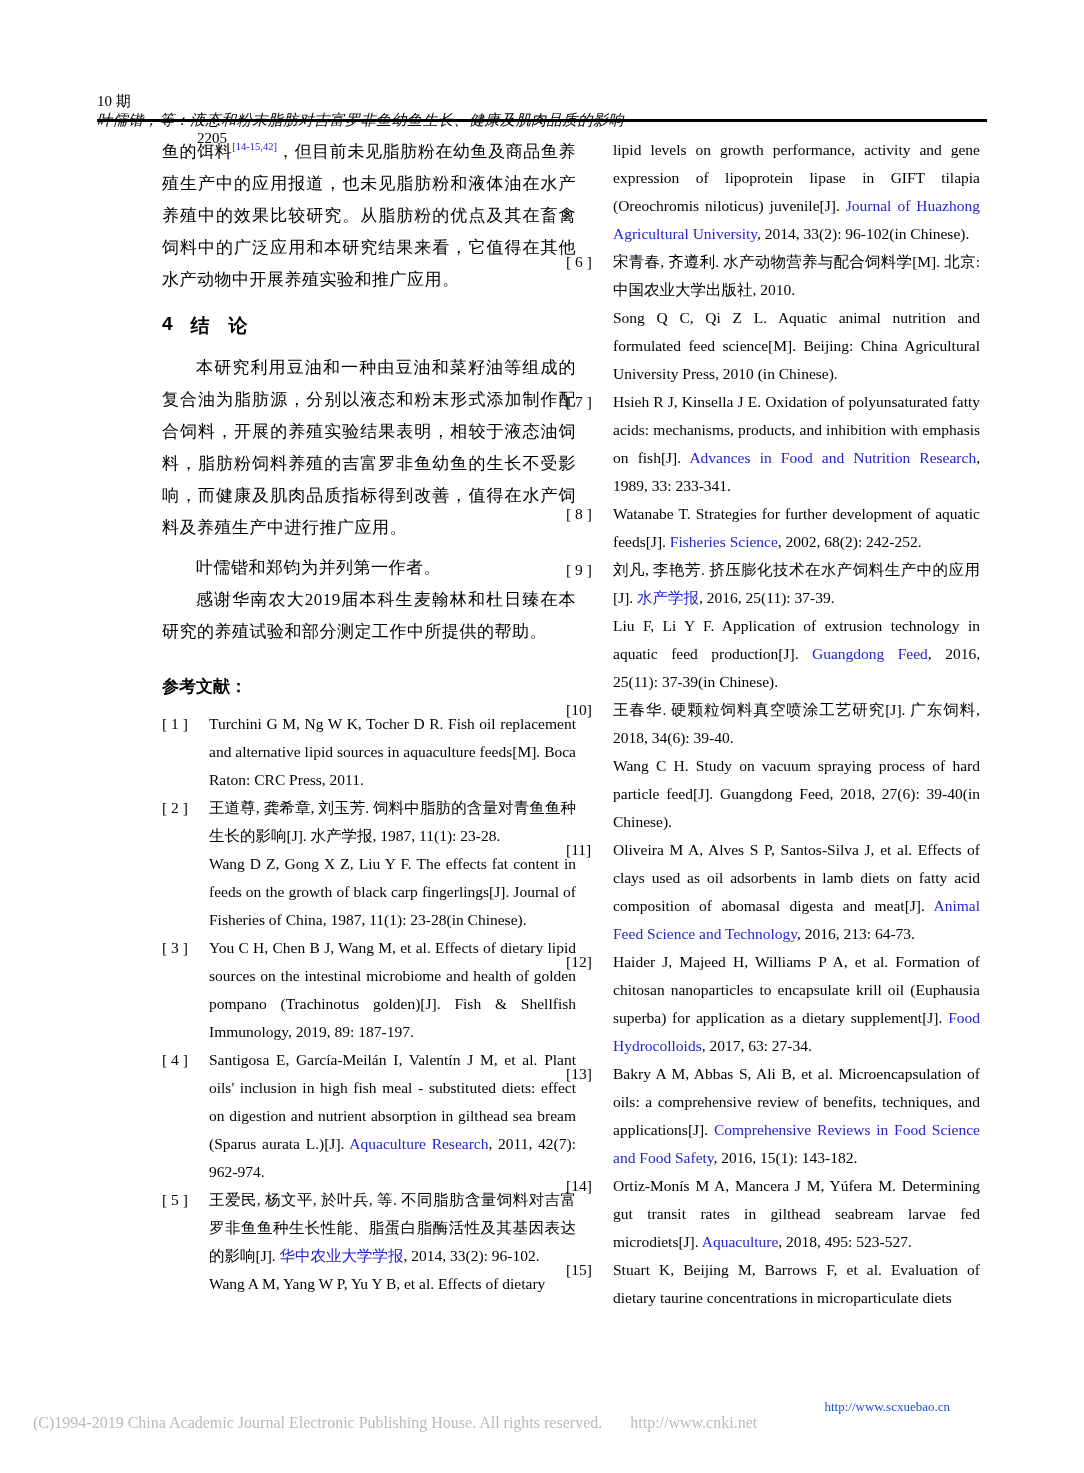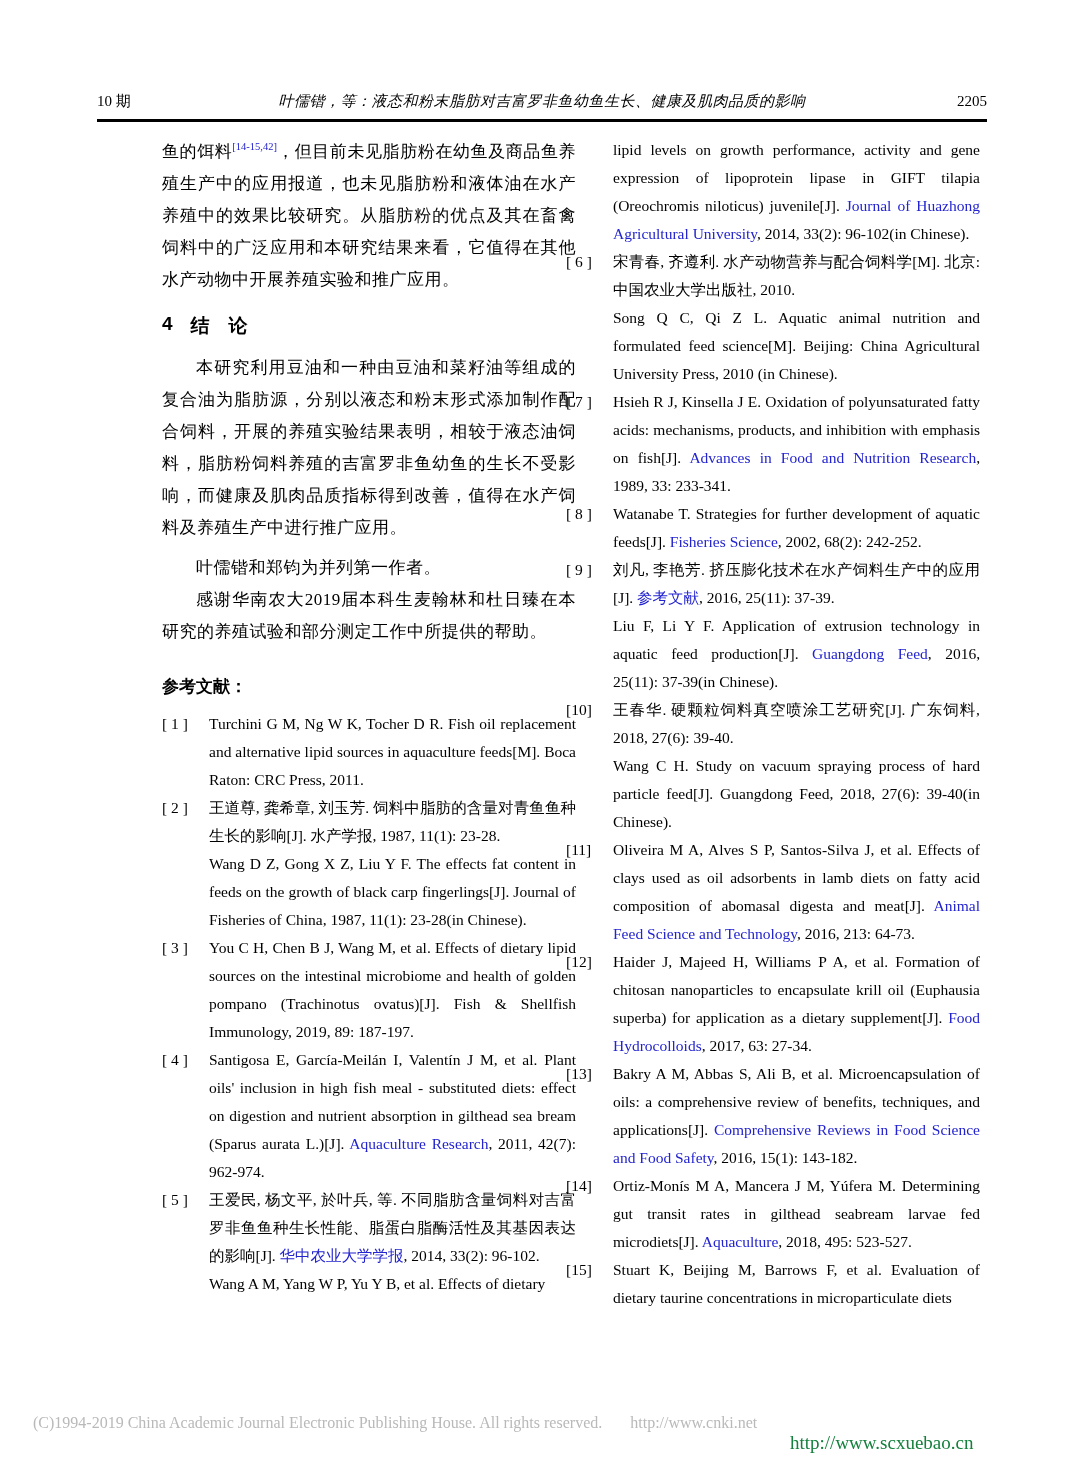--- a/index.html
+++ b/index.html
@@ -6,21 +6,21 @@
   html,body { background:#888; }
   .page {
     position:relative; width:1084px; height:1473px; margin:0 auto;
     background:#ffffff; overflow:hidden;
     font-family:"Liberation Serif","DejaVu Serif",serif;
     color:#000;
   }
   
   .header {
     position:absolute; left:97px; top:92px; width:890px;
-    display:flex; align-items:baseline; font-size:15px;
+    display:flex; align-items:baseline; font-size:15px;flex-direction:column;
   }
   .header-issue { width:130px; }
   .header-title { flex:1; text-align:center; letter-spacing:0.5px;font-style:italic; }
   .header-page { width:130px; text-align:right; }
   .header-rule {
     position:absolute; left:97px; top:119px; width:890px;
     border-top:3px solid #000;
   }
   
   .col { position:absolute; top:136px; width:414px; }
@@ -51,23 +51,22 @@
   .ref-list { font-size:15.5px; line-height:28px; }
   .ref-item { display:flex; align-items:flex-start; }
   .ref-label { flex:0 0 47px; white-space:nowrap; }
   .ref-body { flex:1; min-width:0; }
   .ref-part { text-align:justify; }
   .it { }
   .link { color:#2323cf; cursor:pointer; }
   
   .footer-scx {
     position:absolute; top:1399px; left:790px; width:160px;
-    text-align:right; font-size:19px; color:#15803d;
+    text-align:right; font-size:13px; color:#1d4ed8;
     font-family:"Liberation Serif","DejaVu Serif",serif;
-    margin-top:33px;
   }
   .footer-copy {
     position:absolute; top:1414px; left:33px; white-space:nowrap;
     font-size:16px; color:#b9b9b9;
   }
   .footer-copy .gap { display:inline-block; width:28px; }
 </style>
 </head>
 <body>
 
@@ -107,21 +106,21 @@
         <div class="ref-item">
           <span class="ref-label">[ 2 ]</span>
           <div class="ref-body">
             <div class="ref-part"><span>王道尊, 龚希章, 刘玉芳. 饲料中脂肪的含量对青鱼鱼种生长的影响[J]. 水产学报, 1987, 11(1): 23-28.</span></div>
             <div class="ref-part"><span>Wang D Z, Gong X Z, Liu Y F. The effects fat content in feeds on the growth of black carp fingerlings[J]. Journal of Fisheries of China, 1987, 11(1): 23-28(in Chinese).</span></div>
           </div>
         </div>
         <div class="ref-item">
           <span class="ref-label">[ 3 ]</span>
           <div class="ref-body">
-            <div class="ref-part"><span>You C H, Chen B J, Wang M, </span><span class="it">et al</span><span>. Effects of dietary lipid sources on the intestinal microbiome and health of golden pompano (</span><span class="it">Trachinotus ovatus</span><span>)[J]. Fish &amp; Shellfish Immunology, 2019, 89: 187-197.</span></div>
+            <div class="ref-part"><span>You C H, Chen B J, Wang M, </span><span class="it">et al</span><span>. Effects of dietary lipid sources on the intestinal microbiome and health of golden pompano (</span><span class="it">Trachinotus golden</span><span>)[J]. Fish &amp; Shellfish Immunology, 2019, 89: 187-197.</span></div>
           </div>
         </div>
         <div class="ref-item">
           <span class="ref-label">[ 4 ]</span>
           <div class="ref-body">
             <div class="ref-part"><span>Santigosa E, García-Meilán I, Valentín J M, </span><span class="it">et al</span><span>. Plant oils' inclusion in high fish meal - substituted diets: effect on digestion and nutrient absorption in gilthead sea bream (</span><span class="it">Sparus aurata</span><span> L.)[J]. </span><span class="link">Aquaculture Research</span><span>, 2011, 42(7): 962-974.</span></div>
           </div>
         </div>
         <div class="ref-item">
           <span class="ref-label">[ 5 ]</span>
@@ -156,28 +155,28 @@
         </div>
         <div class="ref-item">
           <span class="ref-label">[ 8 ]</span>
           <div class="ref-body">
             <div class="ref-part"><span>Watanabe T. Strategies for further development of aquatic feeds[J]. </span><span class="link">Fisheries Science</span><span>, 2002, 68(2): 242-252.</span></div>
           </div>
         </div>
         <div class="ref-item">
           <span class="ref-label">[ 9 ]</span>
           <div class="ref-body">
-            <div class="ref-part"><span>刘凡, 李艳芳. 挤压膨化技术在水产饲料生产中的应用[J]. </span><span class="link">参考文献</span><span>, 2016, 25(11): 37-39.</span></div>
+            <div class="ref-part"><span>刘凡, 李艳芳. 挤压膨化技术在水产饲料生产中的应用[J]. </span><span class="link">水产学报</span><span>, 2016, 25(11): 37-39.</span></div>
             <div class="ref-part"><span>Liu F, Li Y F. Application of extrusion technology in aquatic feed production[J]. </span><span class="link">Guangdong Feed</span><span>, 2016, 25(11): 37-39(in Chinese).</span></div>
           </div>
         </div>
         <div class="ref-item">
           <span class="ref-label">[10]</span>
           <div class="ref-body">
-            <div class="ref-part"><span>王春华. 硬颗粒饲料真空喷涂工艺研究[J]. 广东饲料, 2018, 27(6): 39-40.</span></div>
+            <div class="ref-part"><span>王春华. 硬颗粒饲料真空喷涂工艺研究[J]. 广东饲料, 2018, 34(6): 39-40.</span></div>
             <div class="ref-part"><span>Wang C H. Study on vacuum spraying process of hard particle feed[J]. Guangdong Feed, 2018, 27(6): 39-40(in Chinese).</span></div>
           </div>
         </div>
         <div class="ref-item">
           <span class="ref-label">[11]</span>
           <div class="ref-body">
             <div class="ref-part"><span>Oliveira M A, Alves S P, Santos-Silva J, </span><span class="it">et al</span><span>. Effects of clays used as oil adsorbents in lamb diets on fatty acid composition of abomasal digesta and meat[J]. </span><span class="link">Animal Feed Science and Technology</span><span>, 2016, 213: 64-73.</span></div>
           </div>
         </div>
         <div class="ref-item">

